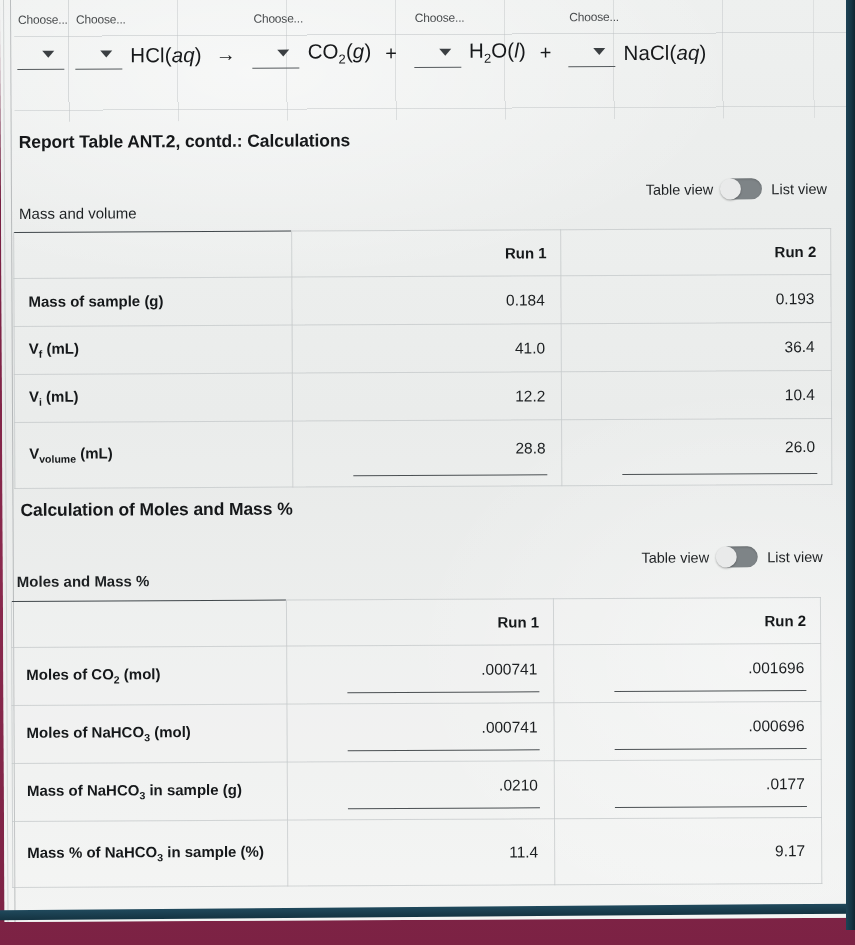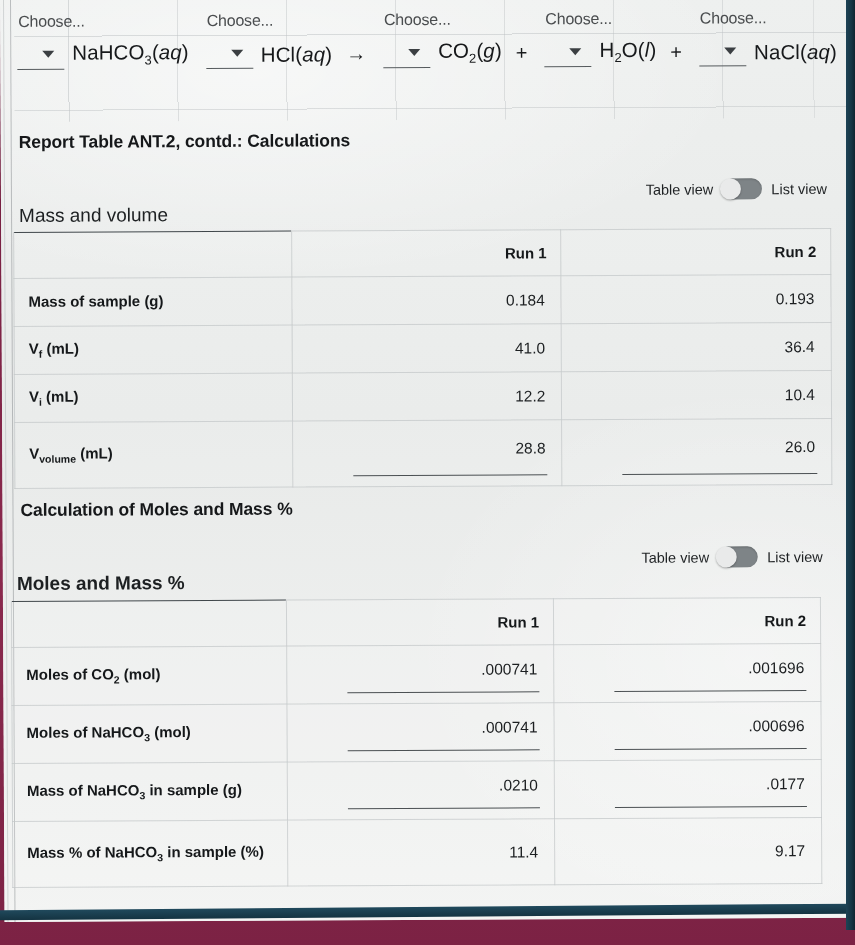--- a/index.html
+++ b/index.html
@@ -123,21 +123,21 @@
   .coef-group {
     position: relative;
     width: 54px;
     margin-right: 4px;
     flex: none;
   }
   .coef-label {
     position: absolute;
     top: -27px;
     left: 4px;
-    font-size: 16px;
+    font-size: 12px;
     color: #4a4d4f;
     letter-spacing: -0.2px;
   }
   .coef-select {
     position: relative;
     height: 30px;
     border-bottom: 1.6px solid #555a5d;
     width: 47px;
     margin-left: 3px;
   }
@@ -206,21 +206,21 @@
     left: -2px; top: 0px;
     width: 21px; height: 21px;
     border-radius: 50%;
     background: #e9eaea;
     box-shadow: 0 1px 2px rgba(0,0,0,.3);
   }
 
   
   .table-caption {
     position: absolute;
-    font-size: 19px;
+    font-size: 15px;
     color: #1d2022;
   }
   .data-table {
     position: absolute;
     border-collapse: collapse;
     table-layout: fixed;
     border-top: 1.6px solid #40474b;
   }
   .data-table td, .data-table th {
     border: 1px solid rgba(196,200,202,0.75);
@@ -291,21 +291,20 @@
         <div id="equation">
 
           <div class="eq-term">
             <div class="coef-group">
               <span class="coef-label">Choose...</span>
               <div class="coef-select">
                 <span class="coef-value"></span>
                 <span class="caret"></span>
               </div>
             </div>
-            <span class="formula">NaHCO<sub>3</sub>(<i>aq</i>)</span>
           </div>
 
           <div class="eq-term">
             <div class="coef-group">
               <span class="coef-label">Choose...</span>
               <div class="coef-select">
                 <span class="coef-value"></span>
                 <span class="caret"></span>
               </div>
             </div>

